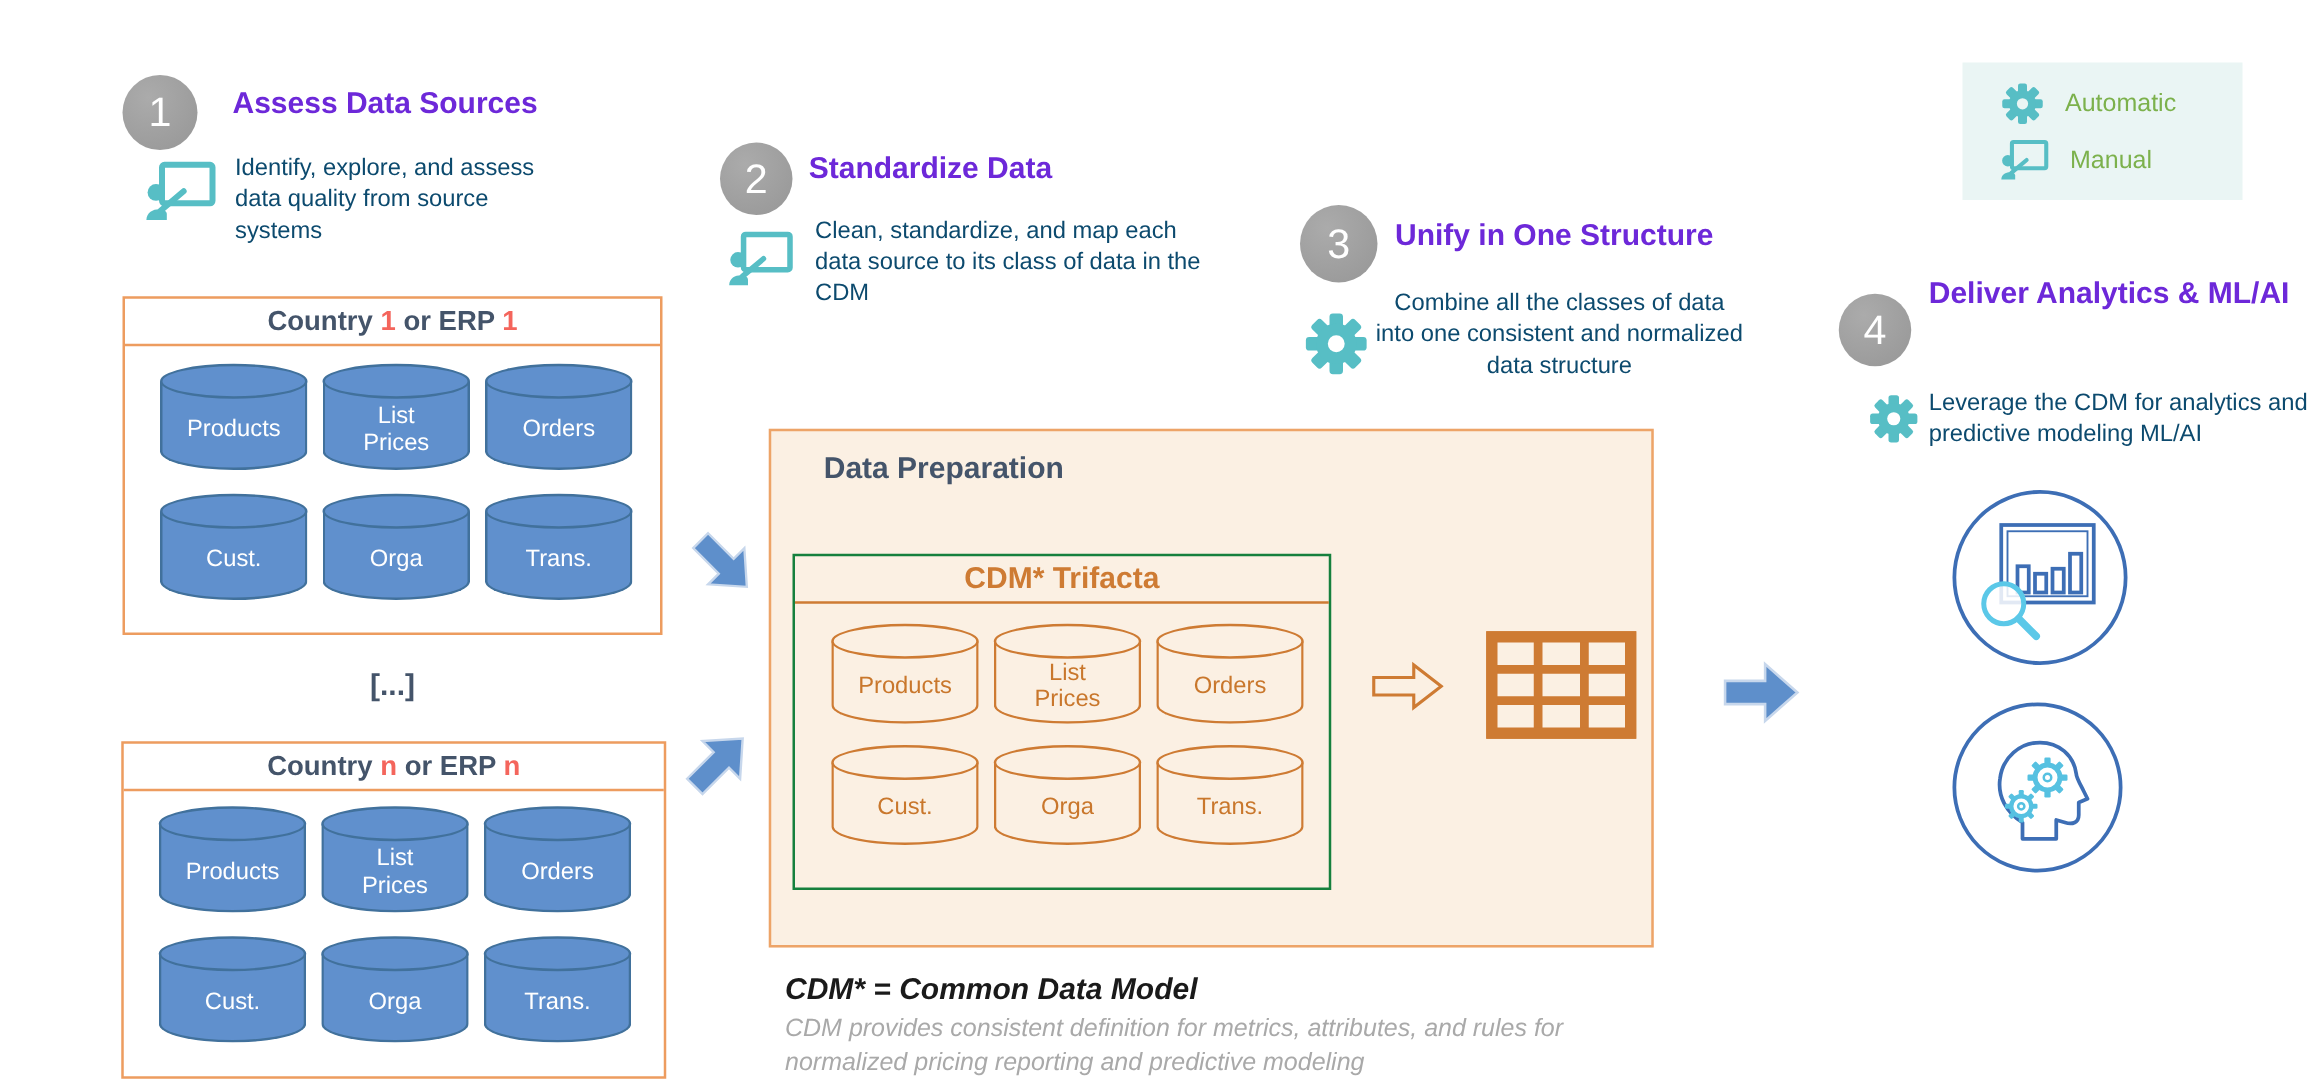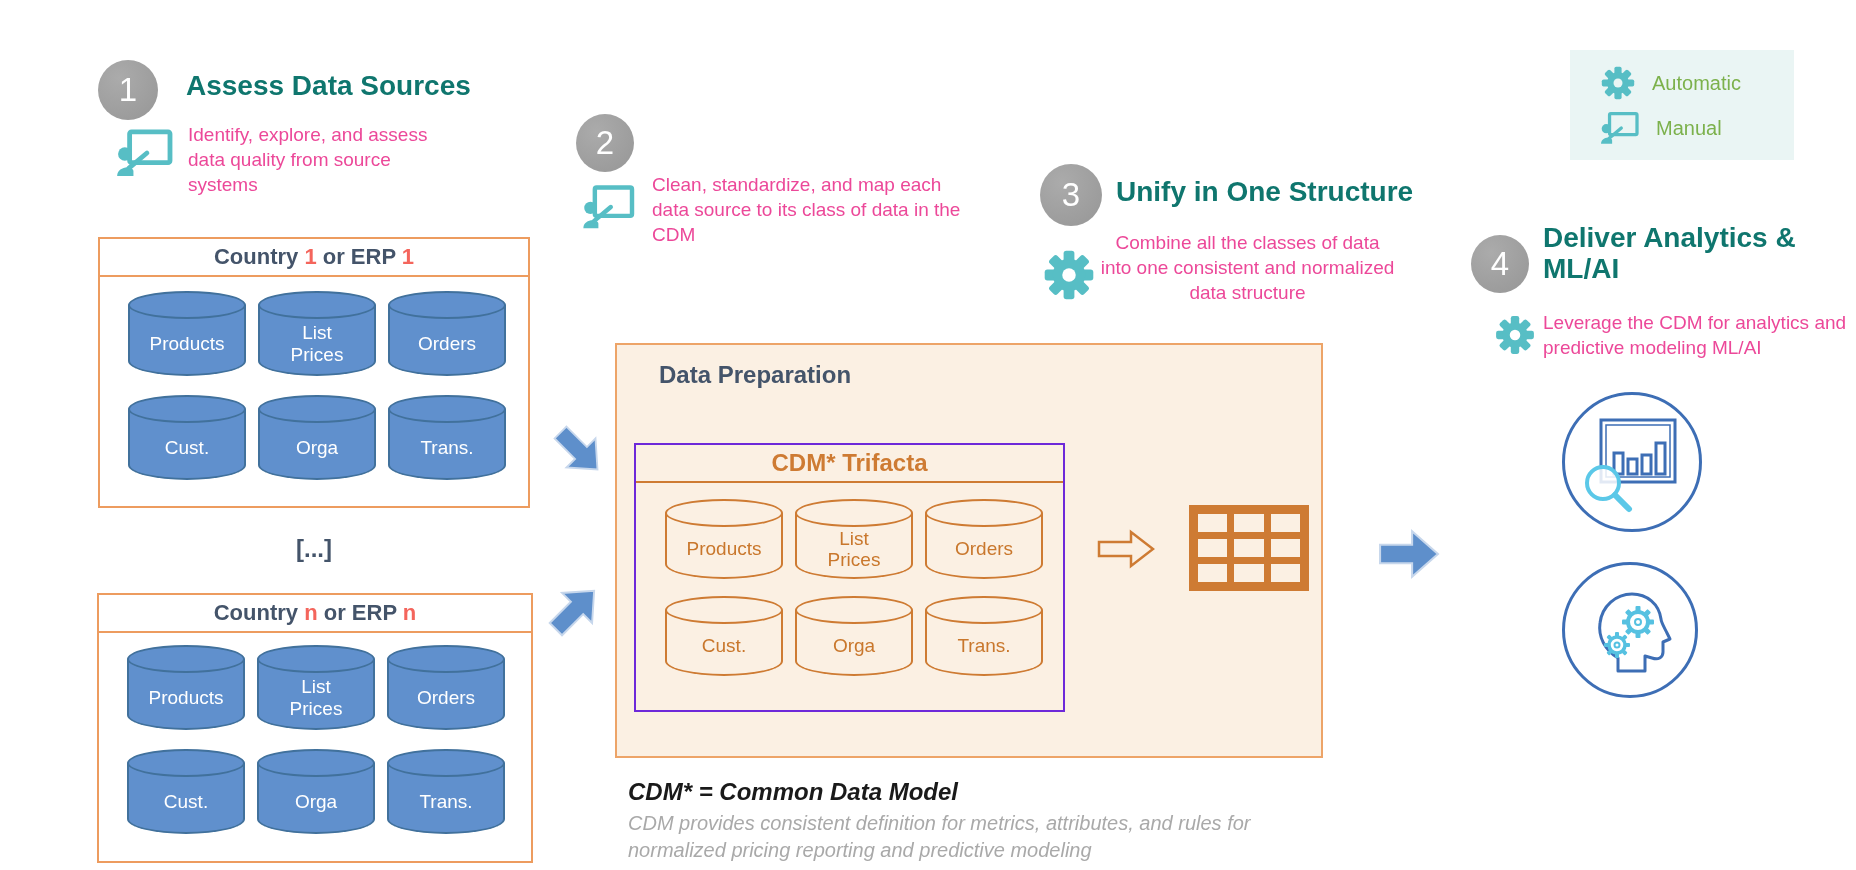--- a/index.html
+++ b/index.html
@@ -2,22 +2,22 @@
 <html><head>
 <meta charset="utf-8">
 <style>
   html,body{margin:0;padding:0;background:#fff;}
   body{font-family:"Liberation Sans", sans-serif;}
   .canvas{position:relative;width:1856px;height:870px;background:#ffffff;overflow:hidden;}
 
   
   .step-circle{position:absolute;border-radius:50%;background:radial-gradient(circle at 35% 30%, #ababab, #969696);
     color:#fff;display:flex;align-items:center;justify-content:center;font-size:33px;}
-  .step-title{position:absolute;color:#0f766e;font-weight:bold;font-size:28px;line-height:1.12;}
-  .step-desc{position:absolute;color:#ec4899;font-size:19px;line-height:1.32;}
+  .step-title{position:absolute;color:#6d28d9;font-weight:bold;font-size:24px;line-height:1.12;}
+  .step-desc{position:absolute;color:#0c4a6e;font-size:19px;line-height:1.32;}
 
   
   .src-box{position:absolute;background:#fff;border:2px solid #ED9C5F;box-sizing:border-box;}
   .src-title{height:36px;border-bottom:2px solid #ED9C5F;display:flex;align-items:center;justify-content:center;
     font-size:22px;font-weight:bold;color:#44546A;}
   .src-title .red{color:#F4655C;white-space:pre;}
   .src-title .dark{white-space:pre;}
   .cyl-grid{position:absolute;display:grid;grid-template-columns:repeat(3,118px);column-gap:12px;row-gap:19px;}
 
   
@@ -34,21 +34,21 @@
   .cyl.orange .body{background:#FBF0E3;border:2px solid #CE7B33;border-top:none;}
   .cyl.orange .top{background:#FBF0E3;border:2px solid #CE7B33;}
   .cyl.orange .label{color:#C9772C;}
 
   .ellipsis{position:absolute;text-align:center;font-size:24px;font-weight:bold;color:#44546A;}
 
   
   .prep-box{position:absolute;left:615px;top:343px;width:708px;height:415px;background:#FBF0E3;
     border:2px solid #EDA468;box-sizing:border-box;}
   .prep-title{position:absolute;left:18px;top:16px;font-size:24px;font-weight:bold;color:#44546A;margin-left:24px;}
-  .cdm-box{position:absolute;left:17px;top:98px;width:431px;height:269px;border:2px solid #6d28d9;box-sizing:border-box;}
+  .cdm-box{position:absolute;left:17px;top:98px;width:431px;height:269px;border:2px solid #15803d;box-sizing:border-box;}
   .cdm-title{height:36px;border-bottom:2px solid #CE7B33;display:flex;align-items:center;justify-content:center;
     font-size:24px;font-weight:bold;color:#CE7B33;}
   .grid-table{position:absolute;left:572px;top:160px;width:120px;height:86px;box-sizing:border-box;
     background:#CE7B33;border:9px solid #CE7B33;display:grid;grid-template-columns:repeat(3,1fr);
     grid-template-rows:repeat(3,1fr);gap:7px;}
   .grid-table div{background:#FBF0E3;}
 
   
   .foot-bold{position:absolute;left:628px;top:778px;font-size:24px;font-weight:bold;font-style:italic;color:#1a1a1a;}
   .foot-gray{position:absolute;left:628px;top:810px;width:660px;font-size:20px;font-style:italic;color:#A9A9A9;line-height:1.35;}
@@ -77,20 +77,21 @@
     <rect x="14" y="4" width="42" height="32" rx="2" fill="none" stroke="#57BEC5" stroke-width="5"></rect>
     <circle cx="9" cy="27" r="7" fill="#57BEC5"></circle>
     <path d="M1 50 C1 39 18 39 18 45 L18 50 Z" fill="#57BEC5"></path>
     <path d="M13 42 L32 26" stroke="#57BEC5" stroke-width="5" stroke-linecap="round"></path>
   </svg>
   <div class="step-desc" style="left:188px;top:122px;width:260px;">Identify, explore, and assess data quality from source systems</div>
 
   <div class="step-circle" style="left:576px;top:114px;width:58px;height:58px;">
     <span>2</span>
   </div>
+  <div class="step-title" style="left:647px;top:122px;">Standardize Data</div>
   <svg class="abs" style="left:582px;top:184px;" width="54" height="46" viewBox="0 0 60 52">
     <rect x="14" y="4" width="42" height="32" rx="2" fill="none" stroke="#57BEC5" stroke-width="5"></rect>
     <circle cx="9" cy="27" r="7" fill="#57BEC5"></circle>
     <path d="M1 50 C1 39 18 39 18 45 L18 50 Z" fill="#57BEC5"></path>
     <path d="M13 42 L32 26" stroke="#57BEC5" stroke-width="5" stroke-linecap="round"></path>
   </svg>
   <div class="step-desc" style="left:652px;top:172px;width:318px;">Clean, standardize, and map each data source to its class of data in the CDM</div>
 
   <div class="step-circle" style="left:1040px;top:164px;width:62px;height:62px;">
     <span>3</span>

